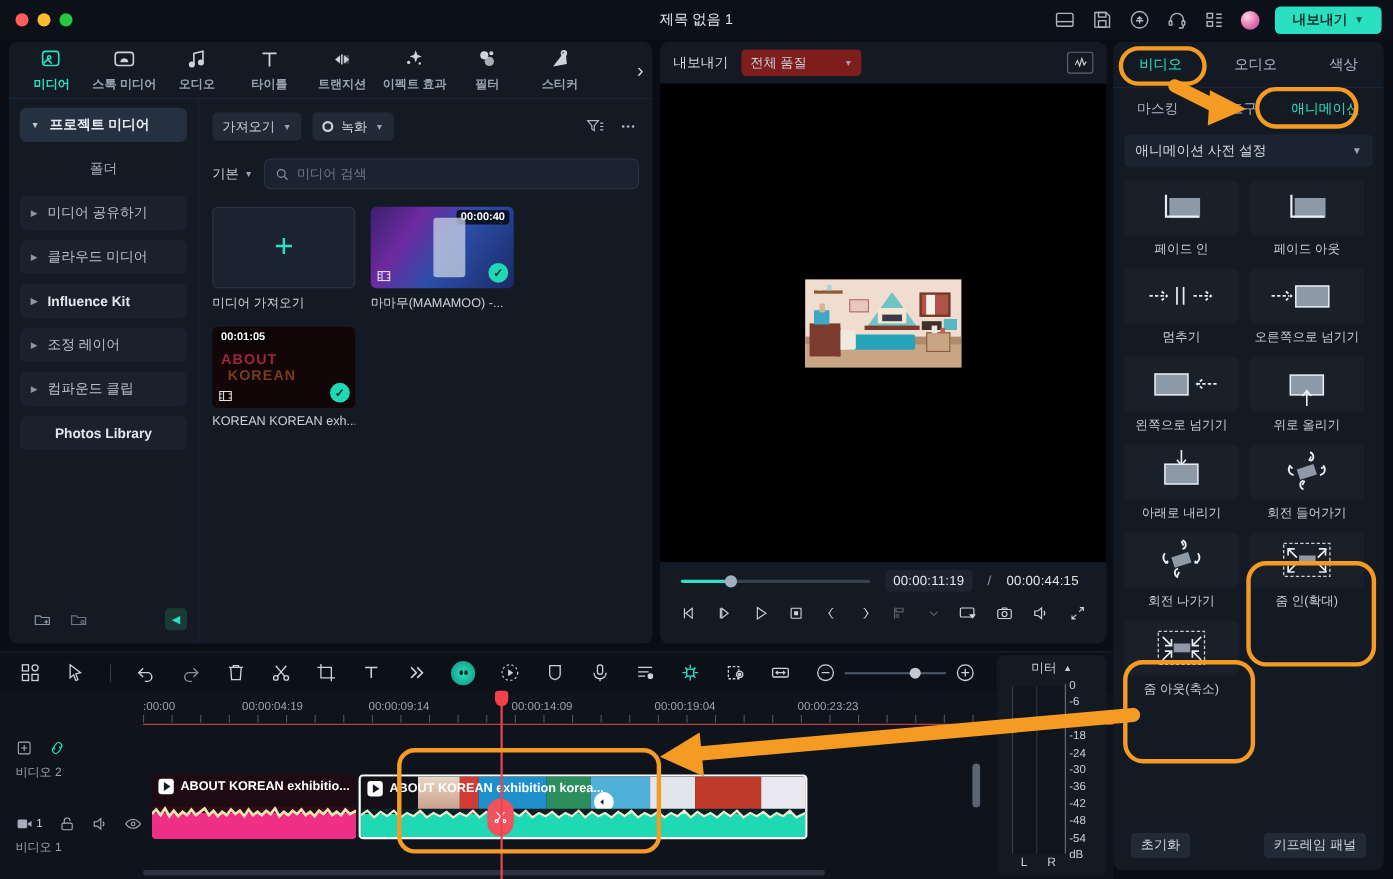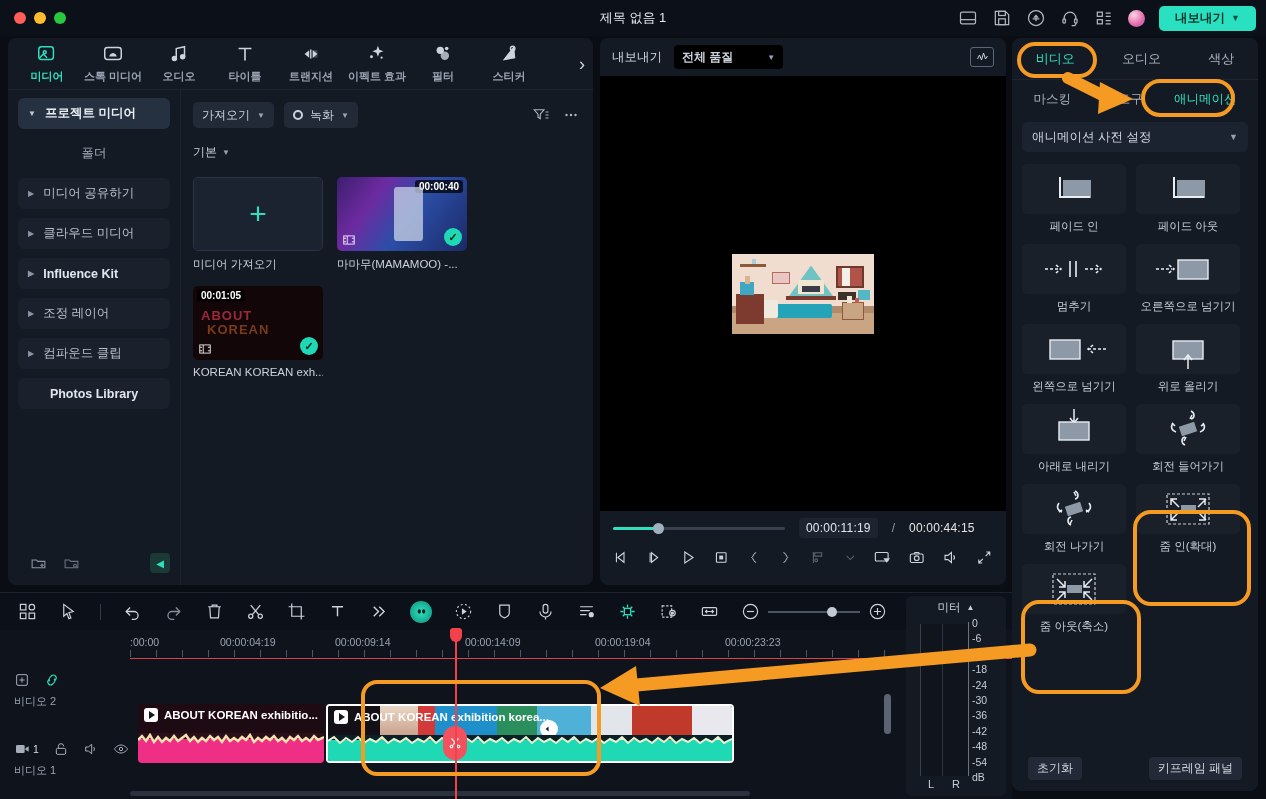--- a/index.html
+++ b/index.html
@@ -127,34 +127,34 @@
   .th-korean .ktext2{position:absolute;left:14px;top:36px;font-size:13px;font-weight:bold;color:#a85020;letter-spacing:1px;opacity:.7}
 
   
   .player {
     position: absolute; left: 600px; top: 38px; width: 406px; height: 547px;
     background: #141a24; border-radius: 8px; overflow: hidden;
   }
   .player-top { height: 38px; display: flex; align-items: center; padding: 0 12px; gap: 12px; }
   .player-top .lbl { font-size: 12.5px; color: #d6dae2; }
   .qsel {
-    height: 24px; padding: 0 8px; border-radius: 4px; background: #000000;
-    display: flex; align-items: center; gap: 34px; font-size: 12px; color: #ccd2dc; font-weight: bold;
+    height: 24px; padding: 0 8px; border-radius: 4px; background: #7f1d1d;
+    display: flex; align-items: center; gap: 34px; font-size: 12px; color: #ccd2dc;
   }
   .scope-btn {
     margin-left: auto; width: 24px; height: 20px; border: 1px solid #5c6676;
     border-radius: 3px; display: flex; align-items: center; justify-content: center;
   }
   .stage {
     position: absolute; left: 0; top: 38px; width: 406px; height: 435px;
     background: #000; display: flex; align-items: center; justify-content: center;
   }
   .frame { width: 142px; height: 80px; position: relative; overflow: hidden; background: #f0ddd0; }
   .fl { position: absolute; }
-  .transport { position: absolute; left: 0; bottom: 0; width: 406px; height: 74px; padding: 0 13px; }
+  .transport { position: absolute; left: 0; bottom: 0; width: 406px; height: 74px; padding: 0 19px; }
   .scrub { display: flex; align-items: center; gap: 14px; height: 34px; }
   .track { flex: 1; height: 3px; background: #39414f; border-radius: 2px; position: relative; max-width: 172px;}
   .track .fill { position: absolute; left: 0; top: 0; height: 3px; width: 27%; background: #2fe0c0; border-radius: 2px; }
   .track .knob { position: absolute; left: 23%; top: -4px; width: 11px; height: 11px; border-radius: 50%; background: #9fb0c0; }
   .tcode { font-size: 12px; color: #e2e6ee; background: #1d2430; padding: 3px 7px; border-radius: 4px; letter-spacing:.2px;}
   .tslash { font-size: 12px; color: #8f98a6; }
   .ttotal { font-size: 12px; color: #e5e5e5; letter-spacing:.2px;}
   .tbtns { display: flex; align-items: center; gap: 17px; padding-top: 4px; color: #cdd3dd; }
   .tbtns .dim { opacity: .38; }
 
@@ -411,20 +411,27 @@
               <circle cx="6" cy="12" r="1.6"></circle>
               <circle cx="12" cy="12" r="1.6"></circle>
               <circle cx="18" cy="12" r="1.6"></circle>
             </svg>
         </div>
 
         <div class="searchrow">
           <div class="basic-sel">
             <span>기본</span>
             <span style="font-size:8px;color:#9aa3b2">▼</span>
+          </div>
+          <div class="srch">
+            <svg width="13" height="13" viewBox="0 0 24 24" fill="none" stroke="#8b94a2" stroke-width="2">
+                <circle cx="10.5" cy="10.5" r="6.5"></circle>
+                <path d="M15.5 15.5L21 21"></path>
+              </svg>
+            <span>미디어 검색</span>
           </div>
         </div>
 
         <div class="grid">
           <div class="cell">
             <div class="thumb add">+</div>
             <div class="clabel">미디어 가져오기</div>
           </div>
           <div class="cell">
             <div class="thumb th-mamamoo">

